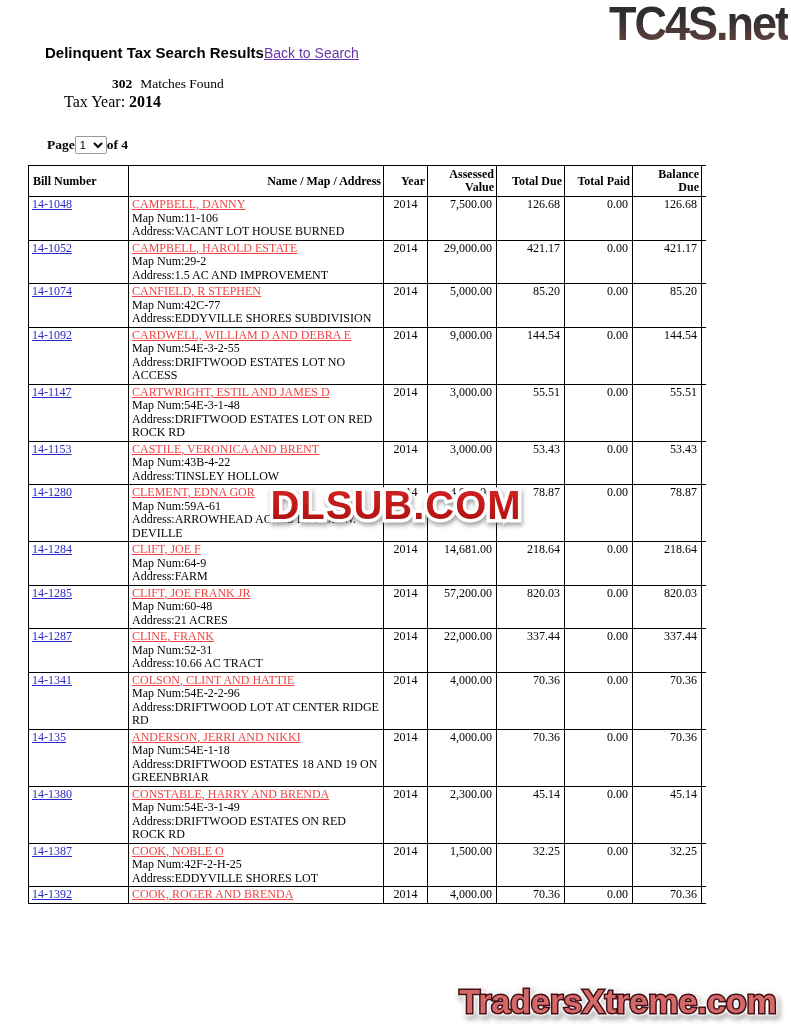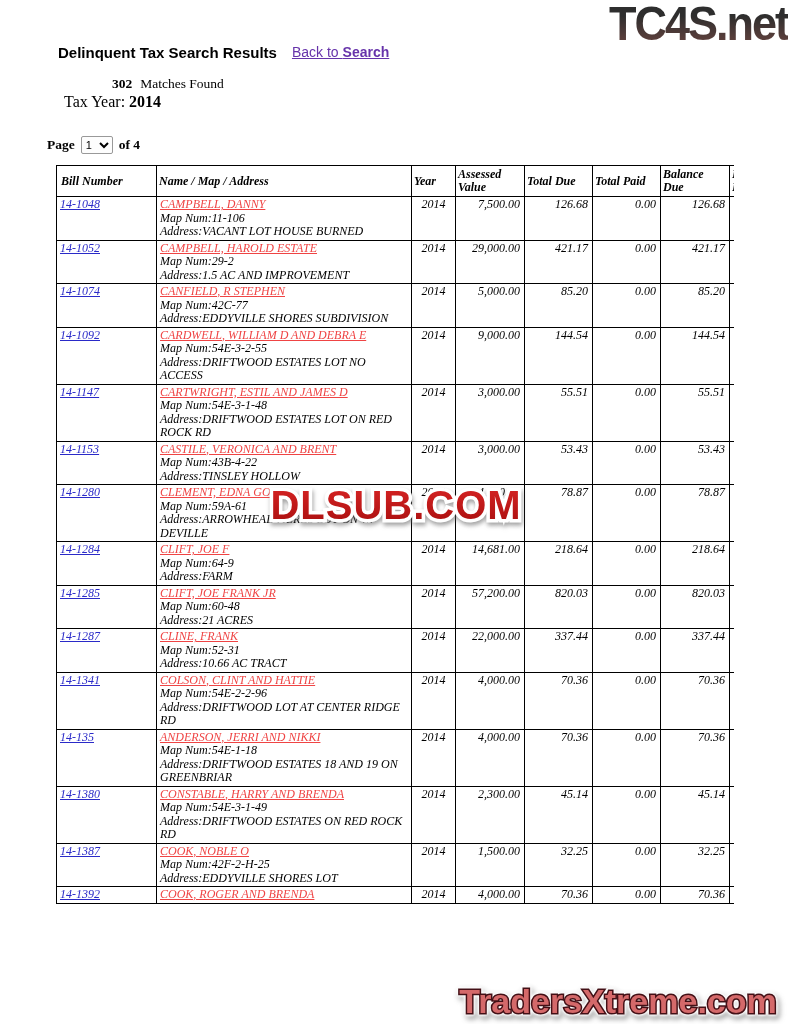--- a/index.html
+++ b/index.html
@@ -10,40 +10,40 @@
   .site-logo{
     position:absolute; top:-2px; right:3px;
     font-family:"Liberation Sans", sans-serif;
     font-weight:900; font-size:45px; letter-spacing:-2px;
     background:linear-gradient(#2e2e2e 35%, #6b4540 95%);
     -webkit-background-clip:text; background-clip:text; color:transparent;
     transform:scaleY(1.05);
   }
 
   
-  .title-row{ position:absolute; top:44px; left:58px; display:flex; align-items:flex-start; gap:15px; }
+  .title-row{ position:absolute; top:44px; left:45px; display:flex; align-items:flex-end; }
   .page-title{ font-family:"Liberation Sans", sans-serif; font-weight:bold; font-size:15px; color:#000; }
   .back-link{ font-family:"Liberation Sans", sans-serif; font-size:14px; color:#6633aa;
               text-decoration:underline; cursor:pointer; }
-  .back-link .bold-part{ font-weight:bold; }
+  .back-link .bold-part{ font-weight:normal; }
 
   .matches-line{ position:absolute; top:76px; left:64px; font-size:13.5px; color:#000;margin-left:48px; }
   .matches-line b{ margin-right:8px; }
   .taxyear-line{ position:absolute; top:93px; left:64px; font-size:16px; color:#000; }
 
   .pager{ position:absolute; top:136px; left:47px; font-size:13.5px; font-weight:bold; color:#000;
-          display:flex; align-items:center; gap:6px; }
+          display:flex; align-items:center; }
   .pager select{ font-family:"Liberation Sans", sans-serif; font-size:11px; height:18px; width:32px;
                  border:1px solid #999; background:#fdfdfd; border-radius:2px; }
 
   
-  .tablewrap{ position:absolute; top:165px; left:56px; width:678px; height:824px; overflow:hidden;font-style:italic; }
+  .tablewrap{ position:absolute; top:165px; left:28px; width:678px; height:824px; overflow:hidden; }
   table{ border-collapse:collapse; table-layout:fixed; width:717px; font-size:12px; color:#000; }
   th,td{ border:1px solid #000; vertical-align:top; padding:1px 3px; overflow:hidden; }
-  th{ font-size:12px; font-weight:bold; text-align:left; vertical-align:middle;
+  th{ font-size:12px; font-weight:bold; text-align:right; vertical-align:middle;
       height:30px; line-height:13px; padding:2px; }
   th.h-left{ text-align:left; padding-left:4px; }
   td{ line-height:13.5px; }
   td.c-bill a{ color:#2a2ac8; text-decoration:underline; cursor:pointer; }
   td.c-name .name-link{ color:#ef4444; text-decoration:underline; cursor:pointer; display:inline-block; }
   td.c-year{ text-align:center; }
   td.c-money{ text-align:right; padding-right:4px; }
 
   
   .wm-center{ position:absolute; top:477px; left:50%; margin-left:-148px; z-index:5; pointer-events:none; }

